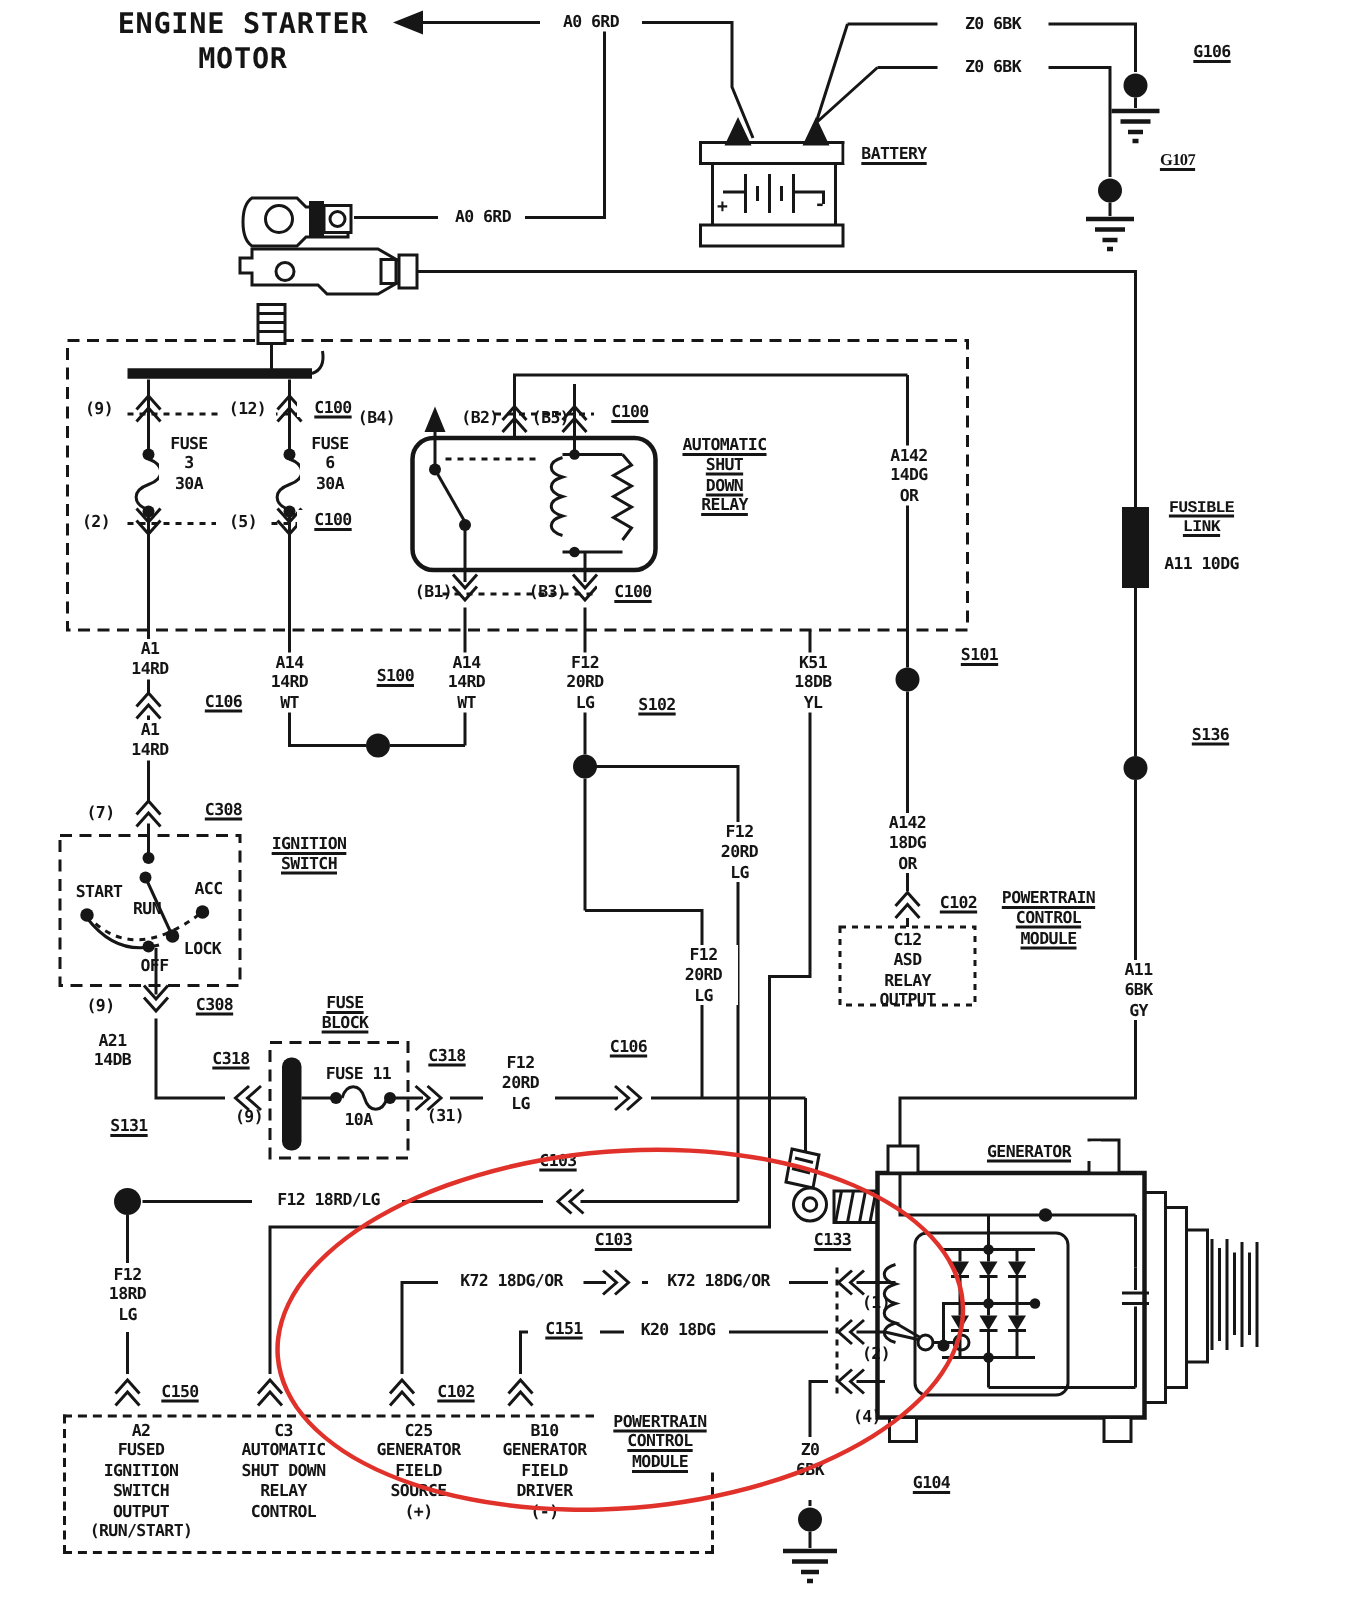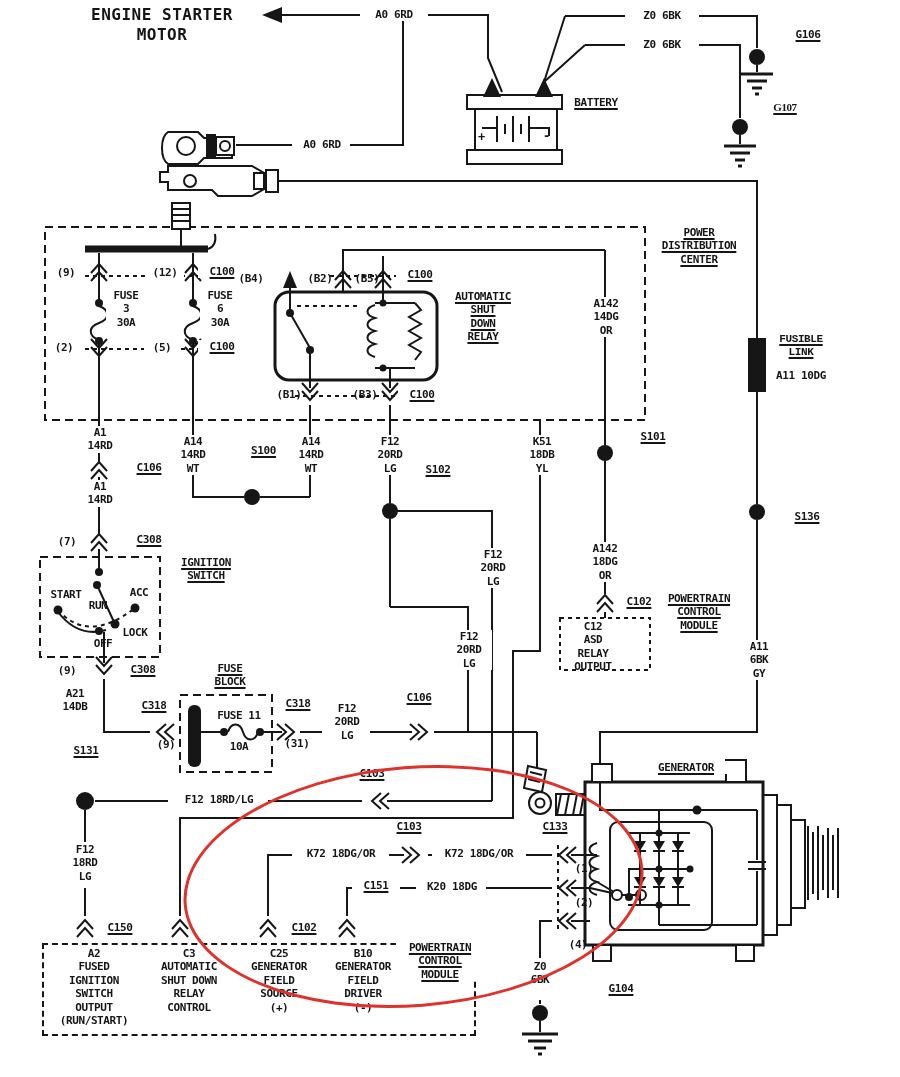--- a/index.html
+++ b/index.html
@@ -3,21 +3,21 @@
 <meta charset="utf-8">
 <style>
   html,body{margin:0;padding:0;background:#fff;}
   #canvas{position:relative;width:900px;height:1077px;background:#fff;overflow:hidden;
           font-family:"DejaVu Sans Mono",monospace;color:#151515;}
   svg.wires{position:absolute;left:0;top:0;z-index:1;}
   .lbl{position:absolute;z-index:2;font-weight:bold;font-size:11px;line-height:1.22;
        letter-spacing:-0.4px;white-space:pre-line;text-align:center;background:#fff;}
   .nobg{background:transparent;}
   .ul{text-decoration:underline;text-decoration-thickness:2px;text-underline-offset:2px;}
-  .big{font-size:16px;letter-spacing:0.5px;}
+  .big{font-size:19px;letter-spacing:0.5px;}
   #red-ellipse{position:absolute;z-index:3;left:183px;top:766px;width:455px;height:235px;
        border:3px solid #e0312b;border-radius:50%;transform:rotate(-4.5deg);}
   .w{stroke:#161616;stroke-width:2;fill:none;}
   .w3{stroke:#161616;stroke-width:3;fill:none;}
   .thick{stroke:#161616;stroke-width:7;fill:none;}
   .dash{stroke:#161616;stroke-width:2;fill:none;stroke-dasharray:8 5;}
   .dash2{stroke:#161616;stroke-width:2;fill:none;stroke-dasharray:4 4;}
   .blk{fill:#161616;stroke:none;}
   .wh{fill:#fff;stroke:#161616;stroke-width:2;}
 </style>
@@ -258,23 +258,20 @@
 
 <div class="lbl big nobg" style="left:62px;top:5px;width:200px;">ENGINE STARTER MOTOR</div>
 <div class="lbl" style="left:363px;top:8px;width:62px;">A0 6RD</div>
 <div class="lbl" style="left:295px;top:138px;width:54px;">A0 6RD</div>
 <div class="lbl" style="left:627px;top:9px;width:70px;">Z0 6BK</div>
 <div class="lbl" style="left:627px;top:38px;width:70px;">Z0 6BK</div>
 <div class="lbl ul" style="left:786px;top:28px;width:44px;">G106</div>
 <div class="lbl ul" style="left:762px;top:101px;width:46px;font-family:Liberation Serif, serif;">G107</div>
 <div class="lbl ul" style="left:563px;top:96px;width:66px;">BATTERY</div>
 
-<div class="lbl ul nobg" style="left:648px;top:226px;width:102px;">POWER
-DISTRIBUTION
-CENTER</div>
 <div class="lbl" style="left:50px;top:266px;width:32px;">(9)</div>
 <div class="lbl" style="left:146px;top:266px;width:38px;">(12)</div>
 <div class="lbl ul" style="left:198px;top:265px;width:48px;">C100</div>
 <div class="lbl" style="left:106px;top:289px;width:40px;">FUSE
 3
 30A</div>
 <div class="lbl" style="left:200px;top:289px;width:40px;">FUSE
 6
 30A</div>
 <div class="lbl" style="left:48px;top:341px;width:32px;">(2)</div>
@@ -292,21 +289,21 @@
 <div class="lbl nobg" style="left:346px;top:388px;width:38px;">(B3)</div>
 <div class="lbl ul" style="left:398px;top:388px;width:48px;">C100</div>
 <div class="lbl" style="left:583px;top:297px;width:46px;">A142
 14DG
 OR</div>
 
 <div class="lbl ul nobg" style="left:770px;top:333px;width:62px;font-family:Liberation Mono, monospace;">FUSIBLE
 LINK</div>
 <div class="lbl nobg" style="left:764px;top:369px;width:74px;">A11 10DG</div>
 <div class="lbl ul nobg" style="left:630px;top:430px;width:46px;">S101</div>
-<div class="lbl ul nobg" style="left:784px;top:483px;width:46px;margin-top:27px;">S136</div>
+<div class="lbl ul nobg" style="left:784px;top:483px;width:46px;">S136</div>
 <div class="lbl" style="left:740px;top:640px;width:38px;">A11
 6BK
 GY</div>
 
 <div class="lbl" style="left:82px;top:426px;width:36px;">A1
 14RD</div>
 <div class="lbl ul" style="left:124px;top:461px;width:50px;">C106</div>
 <div class="lbl" style="left:82px;top:480px;width:36px;">A1
 14RD</div>
 <div class="lbl" style="left:50px;top:535px;width:34px;">(7)</div>
@@ -348,21 +345,21 @@
 <div class="lbl nobg" style="left:276px;top:737px;width:42px;">(31)</div>
 <div class="lbl" style="left:324px;top:702px;width:46px;">F12
 20RD
 LG</div>
 <div class="lbl ul" style="left:394px;top:691px;width:50px;">C106</div>
 
 <div class="lbl" style="left:581px;top:542px;width:48px;">A142
 18DG
 OR</div>
 <div class="lbl ul" style="left:614px;top:595px;width:50px;">C102</div>
-<div class="lbl nobg" style="left:550px;top:620px;width:86px;">C12
+<div class="lbl nobg" style="left:562px;top:620px;width:86px;">C12
 ASD
 RELAY
 OUTPUT</div>
 <div class="lbl ul nobg" style="left:652px;top:592px;width:94px;">POWERTRAIN
 CONTROL
 MODULE</div>
 <div class="lbl" style="left:470px;top:548px;width:46px;">F12
 20RD
 LG</div>
 <div class="lbl" style="left:446px;top:630px;width:46px;">F12

